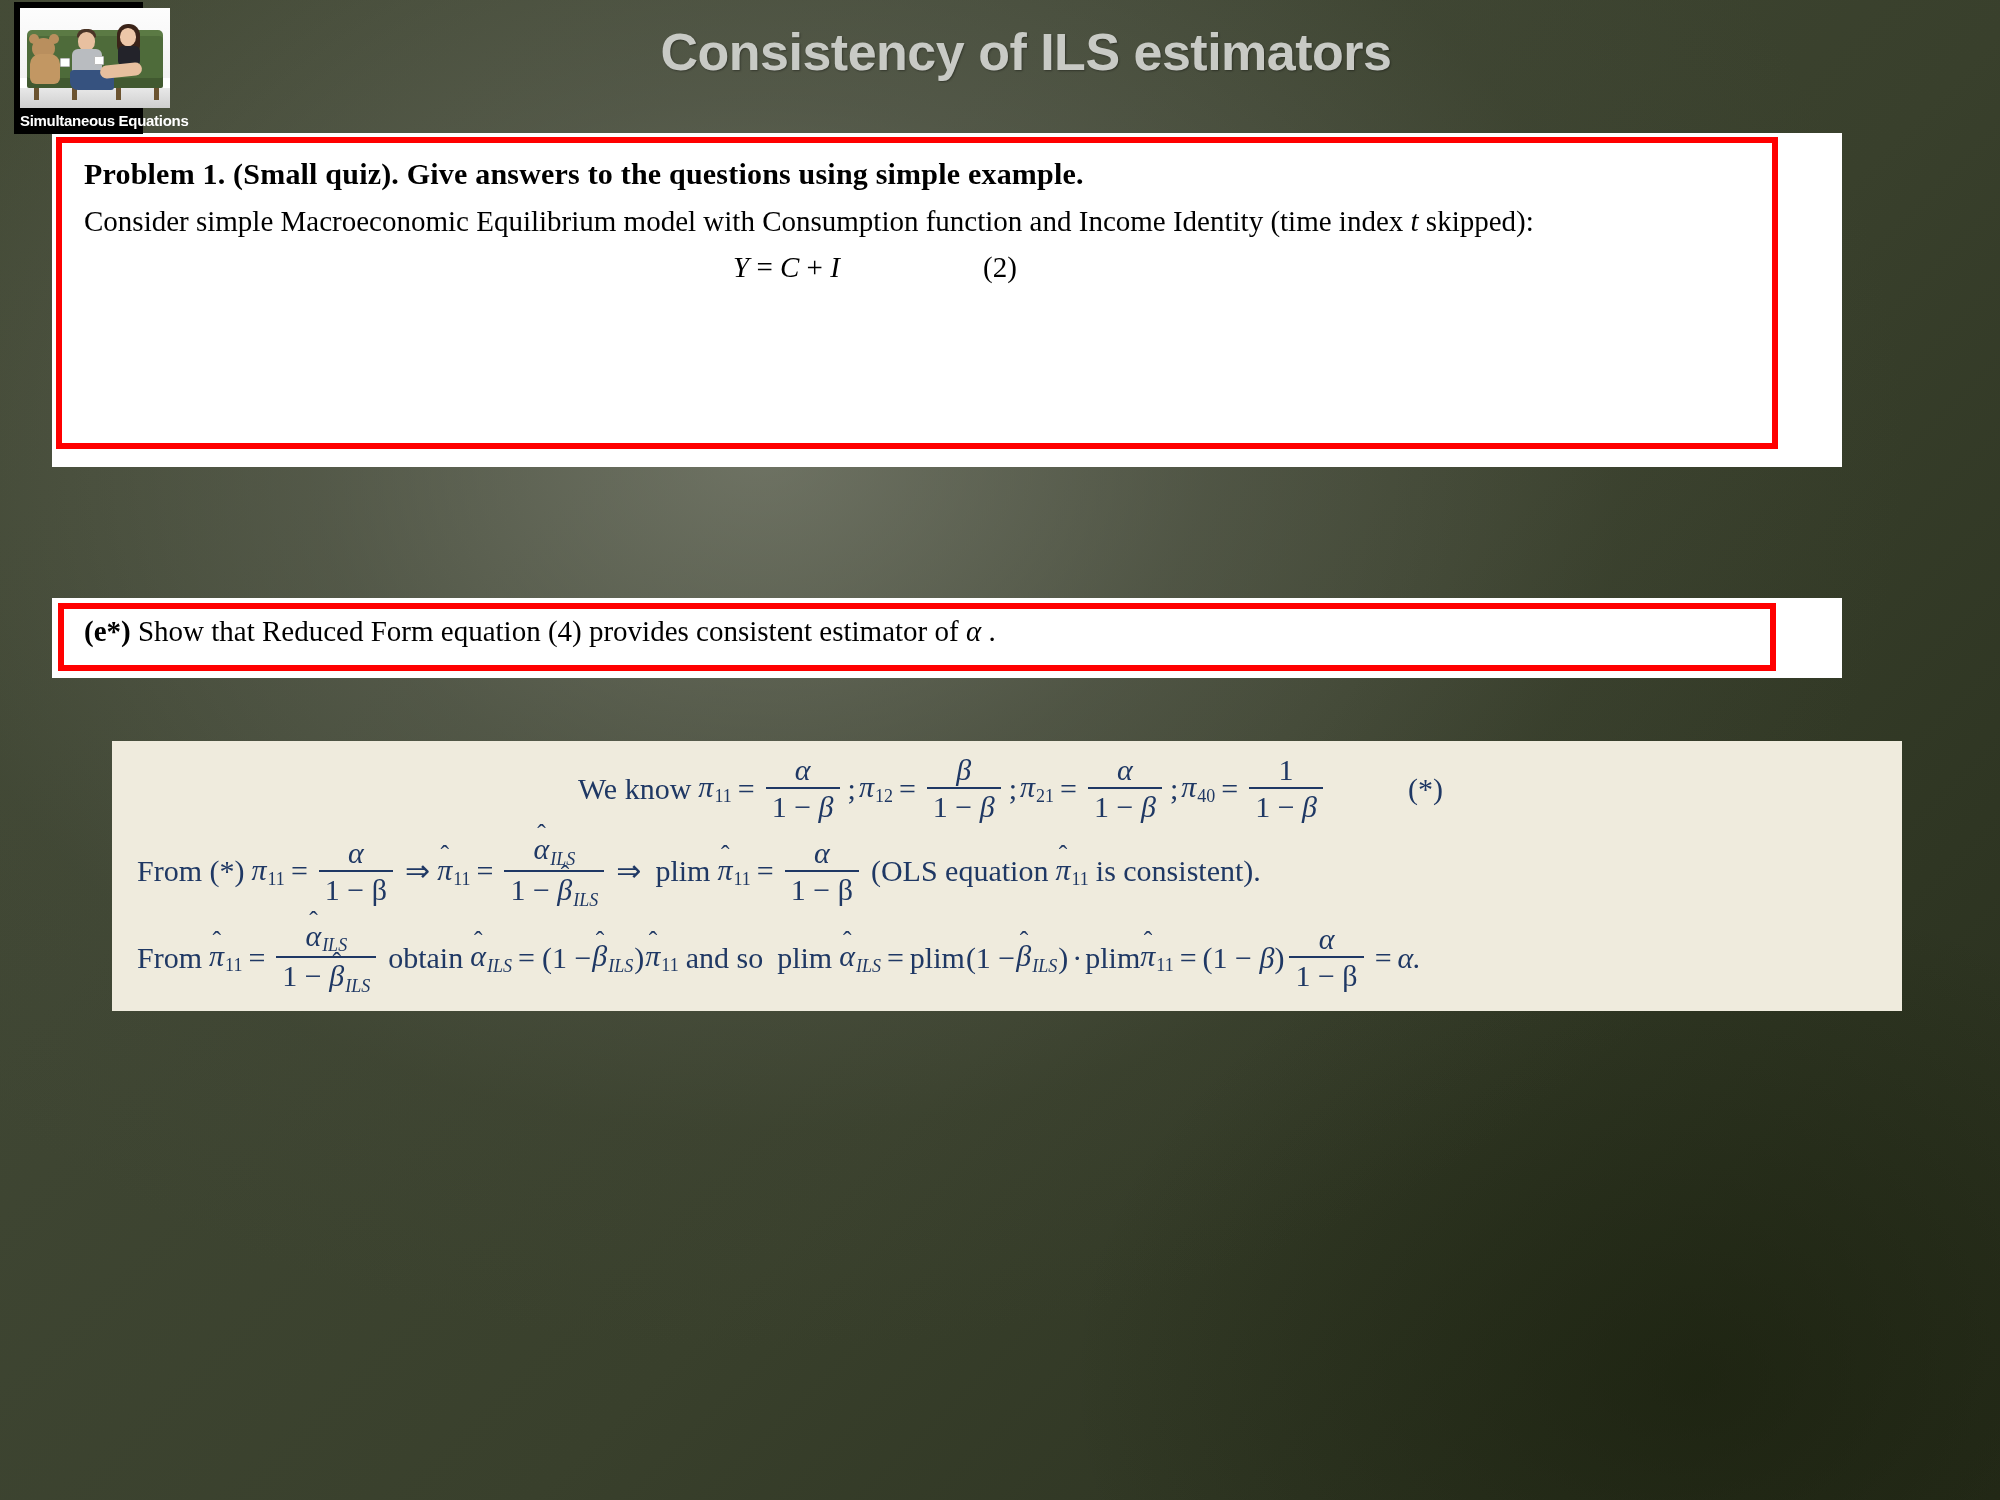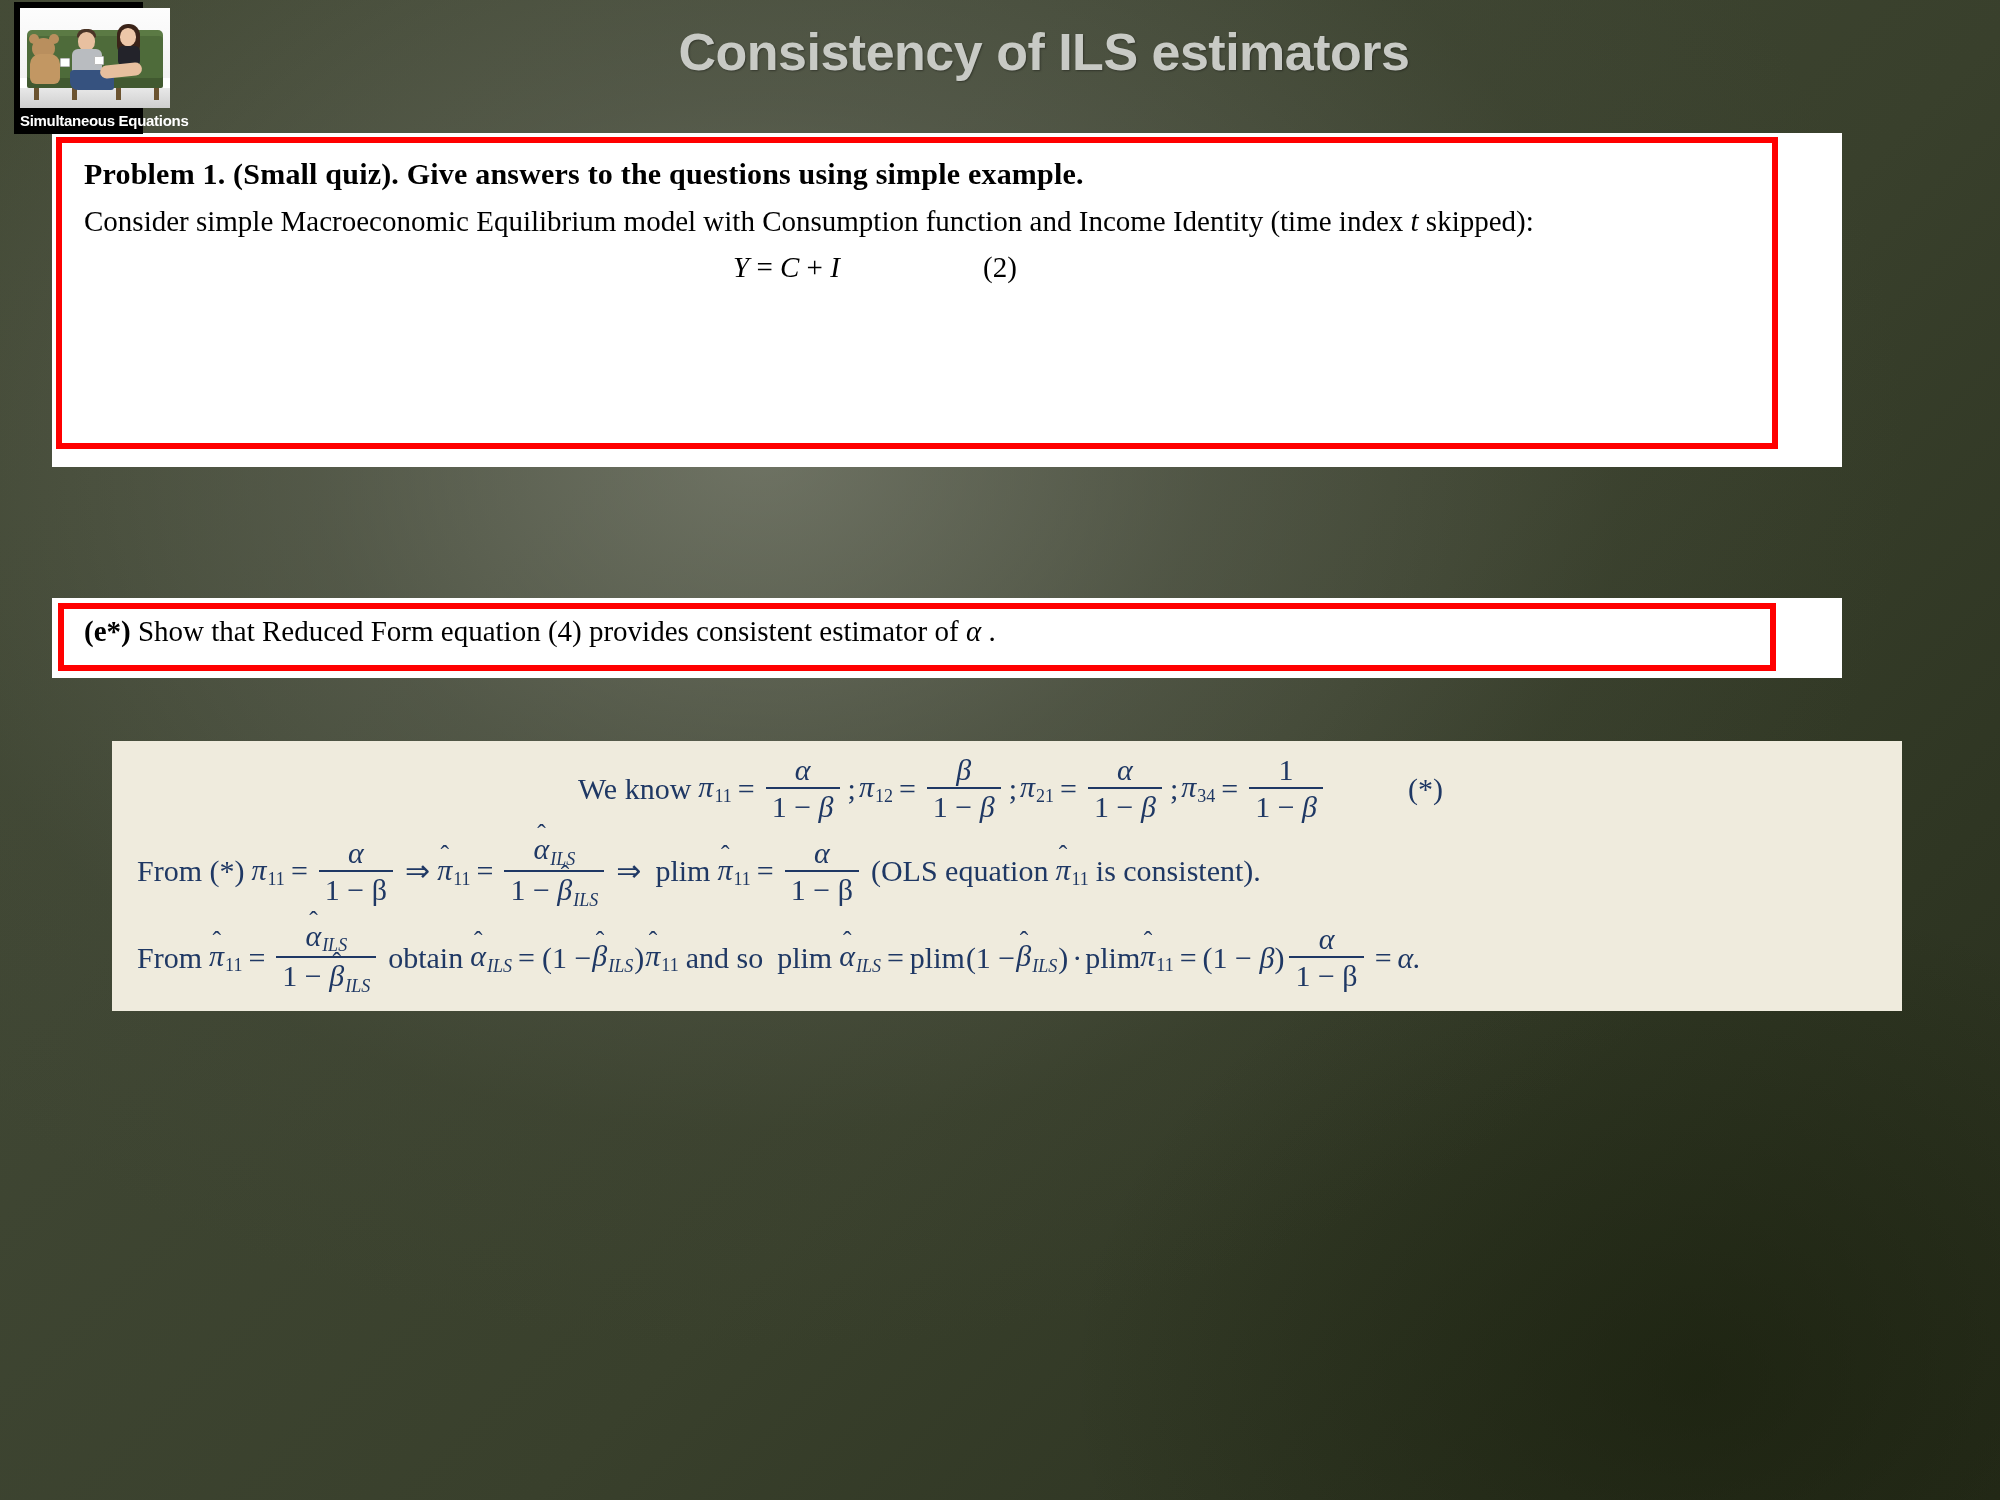--- a/index.html
+++ b/index.html
@@ -94,21 +94,21 @@
     font-size: 15px;
     letter-spacing: -0.3px;
     text-align: center;
     line-height: 26px;
     white-space: nowrap;
   }
 
   
   #slide-title {
     position: absolute;
-    left: 194px;
+    left: 176px;
     top: 22px;
     width: 1700px;
     text-align: center;
     color: #c8cac5;
     font-family: "Liberation Sans", sans-serif;
     font-weight: bold;
     font-size: 52px;
     letter-spacing: -0.5px;
     text-shadow: 1px 1px 2px rgba(0,0,0,0.35);
     z-index: 4;
@@ -321,21 +321,21 @@
       <span class="txt tight">;</span>
 
       <span><i class="gk">π</i><span class="sub-up">21</span></span>
       <span class="op">=</span>
       <span class="frac">
         <span class="num"><i class="gk">α</i></span>
         <span class="den"><span>1</span> <span>−</span> <i class="gk">β</i></span>
       </span>
       <span class="txt tight">;</span>
 
-      <span><i class="gk">π</i><span class="sub-up">34</span></span>
+      <span><i class="gk">π</i><span class="sub-up">40</span></span>
       <span class="op">=</span>
       <span class="frac">
         <span class="num"><span>1</span></span>
         <span class="den"><span>1</span> <span>−</span> <i class="gk">β</i></span>
       </span>
 
       <span style="width:80px;"></span>
       <span>(*)</span>
     </div>
 

